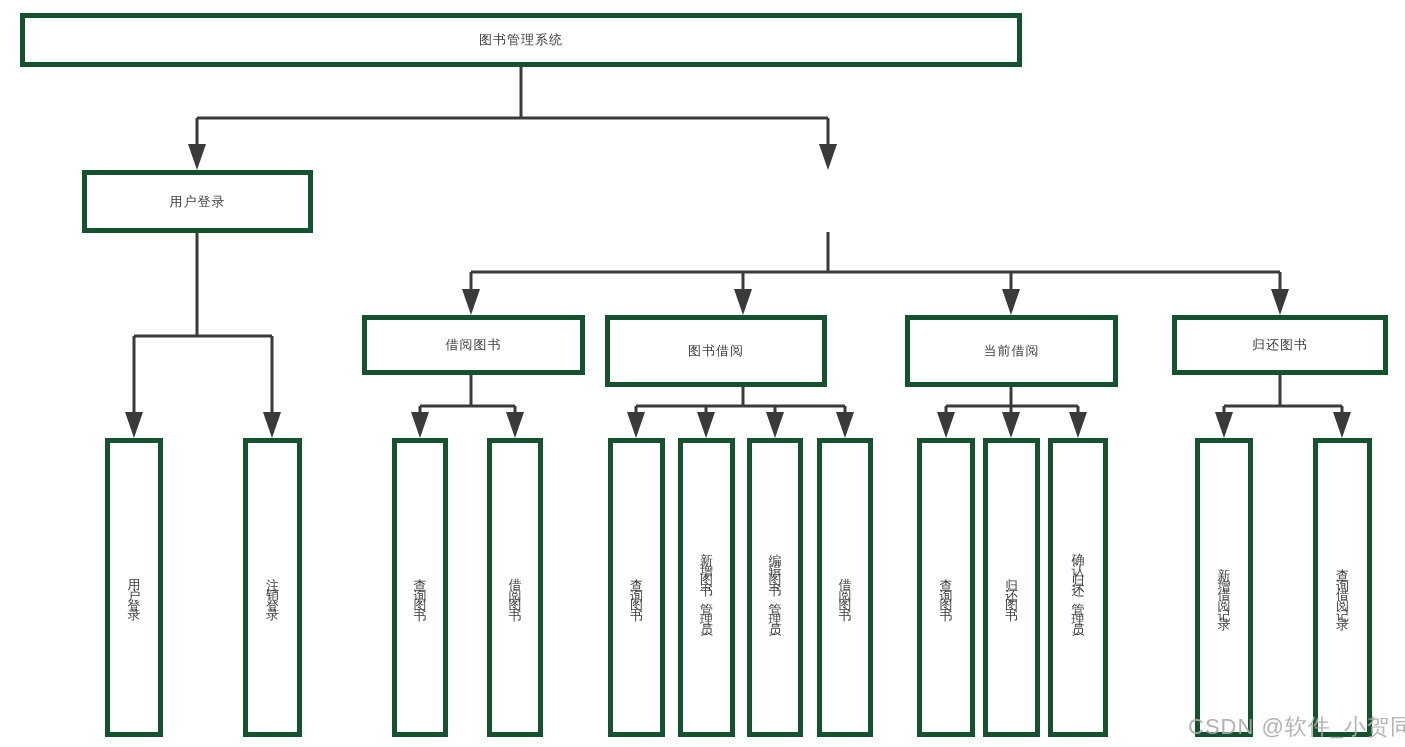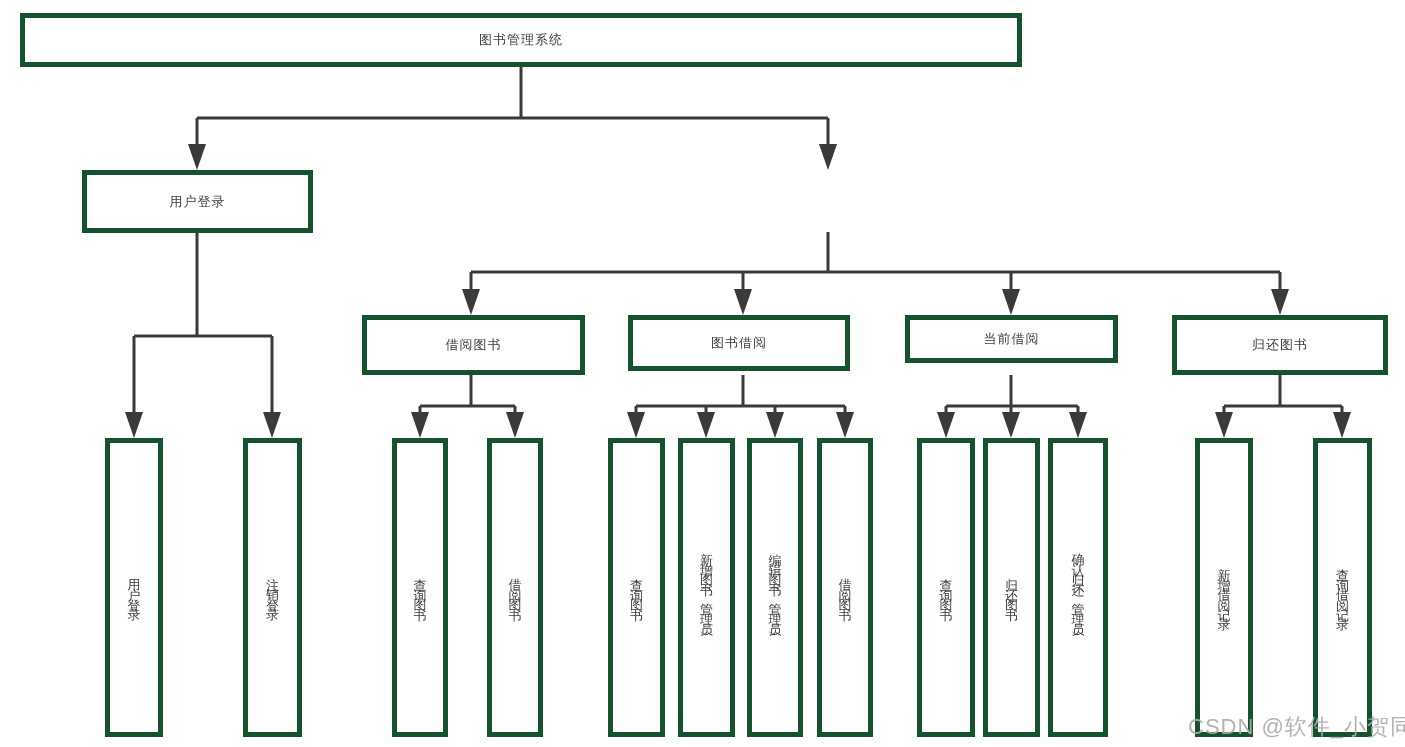--- a/index.html
+++ b/index.html
@@ -89,22 +89,22 @@
       <polygon points="1215,412 1233,412 1224,438"></polygon>
       <polygon points="1333,412 1351,412 1342,438"></polygon>
     </g>
   </svg>
 
   <div class="node" style="left:20px; top:13px; width:1002px; height:54px;">图书管理系统</div>
 
   <div class="node" style="left:82px; top:170px; width:231px; height:63px;">用户登录</div>
 
   <div class="node" style="left:362px; top:315px; width:223px; height:60px;">借阅图书</div>
-  <div class="node" style="left:628px; top:315px; width:222px; height:56px;">图书借阅</div>
-  <div class="node" style="left:905px; top:315px; width:213px; height:48px;">当前借阅</div>
+  <div class="node" style="left:605px; top:315px; width:222px; height:72px;">图书借阅</div>
+  <div class="node" style="left:905px; top:315px; width:213px; height:72px;">当前借阅</div>
   <div class="node" style="left:1172px; top:315px; width:216px; height:60px;">归还图书</div>
 
   <div class="node vnode" style="left:105px; top:438px; width:58px; height:299px;">用户登录</div>
   <div class="node vnode" style="left:243px; top:438px; width:59px; height:299px;">注销登录</div>
 
   <div class="node vnode" style="left:392px; top:438px; width:56px; height:299px;">查询图书</div>
   <div class="node vnode" style="left:487px; top:438px; width:56px; height:299px;">借阅图书</div>
 
   <div class="node vnode" style="left:608px; top:438px; width:57px; height:299px;">查询图书</div>
   <div class="node vnode" style="left:678px; top:438px; width:57px; height:299px;">新增图书（管理员）</div>

